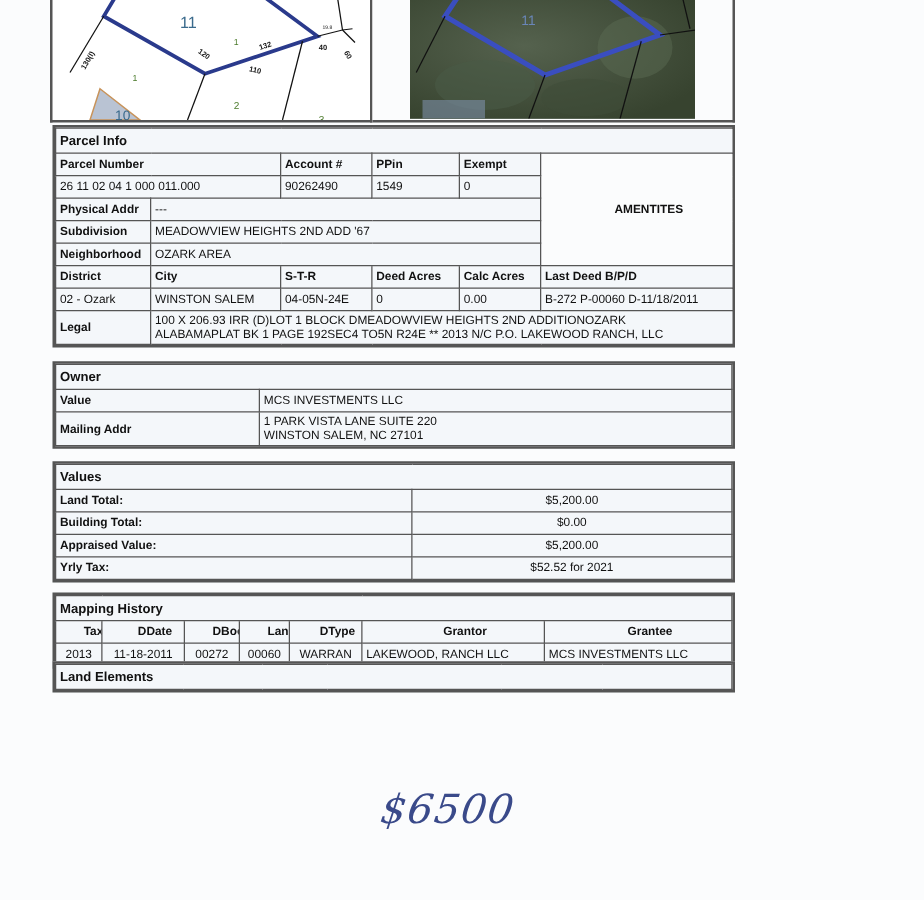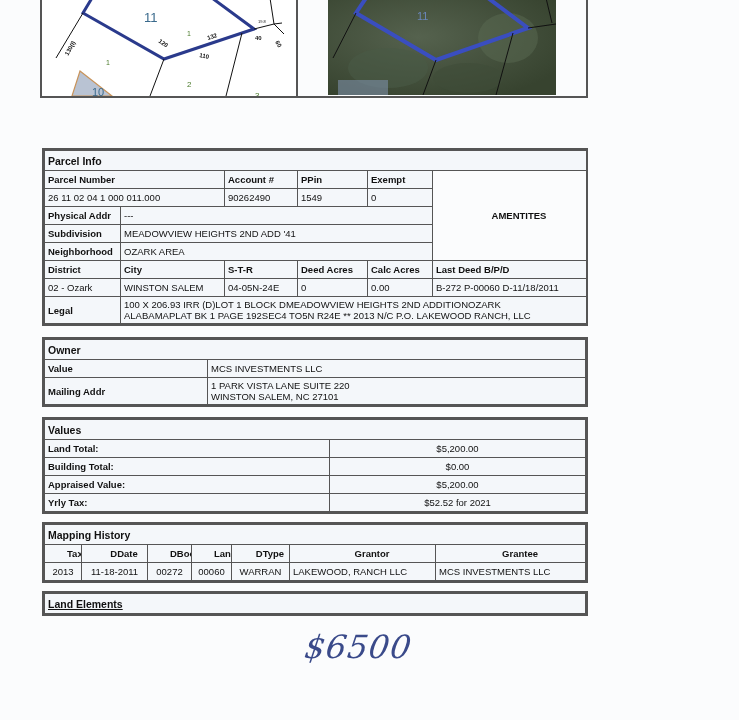--- a/index.html
+++ b/index.html
@@ -15,21 +15,21 @@
     position:absolute; top:-2px; height:100px;
     border:2px solid #555; border-top:none; box-sizing:border-box;
     overflow:hidden; background:#fff;
   }
   .map-left { left:40px; width:258px; }
   .map-right { left:298px; width:290px; border-left:none; background:#fbfcfd; }
   .aerial { position:absolute; left:30px; top:0; width:228px; height:97px; background:#3e4a3a; overflow:hidden; }
 
   .section {
     position:absolute; left:42px; width:546px;
-    border:2px solid #555; box-sizing:border-box; background:#f4f7fa;margin-top:48px;
+    border:2px solid #555; box-sizing:border-box; background:#f4f7fa;
   }
   table { border-collapse:collapse; width:100%; table-layout:fixed; }
   td, th {
     border:1px solid #555; padding:1px 3px; height:15px;
     font-size:9.5px; white-space:nowrap; overflow:hidden; text-align:left;
     font-weight:normal; background:#f4f7fa;
   }
   .lbl { font-weight:bold; }
   .sec-title { font-weight:bold; font-size:10.5px; height:17px; padding:1px 3px; }
   .right { text-align:center; }
@@ -127,21 +127,21 @@
       <td>90262490</td>
       <td>1549</td>
       <td>0</td>
     </tr>
     <tr>
       <td class="lbl">Physical Addr</td>
       <td colspan="4">---</td>
     </tr>
     <tr>
       <td class="lbl">Subdivision</td>
-      <td colspan="4">MEADOWVIEW HEIGHTS 2ND ADD '41</td>
+      <td colspan="4">MEADOWVIEW HEIGHTS 2ND ADD '67</td>
     </tr>
     <tr>
       <td class="lbl">Neighborhood</td>
       <td colspan="4">OZARK AREA</td>
     </tr>
     <tr>
       <td class="lbl">District</td>
       <td class="lbl">City</td>
       <td class="lbl">S-T-R</td>
       <td class="lbl">Deed Acres</td>
@@ -252,21 +252,21 @@
       <td class="center">00272</td>
       <td class="center">00060</td>
       <td class="center">WARRAN</td>
       <td>LAKEWOOD, RANCH LLC</td>
       <td>MCS INVESTMENTS LLC</td>
     </tr>
   </tbody>
     </table>
 </div>
 
-<div class="section" style="top:543px;text-decoration:underline;">
+<div class="section" style="top:529px;">
   <table>
     <colgroup>
       <col style="width:102px">
         <col style="width:63px">
         <col style="width:52px">
         <col style="width:70px">
         <col style="width:69px">
         <col style="width:81px">
         <col>
     </colgroup>

